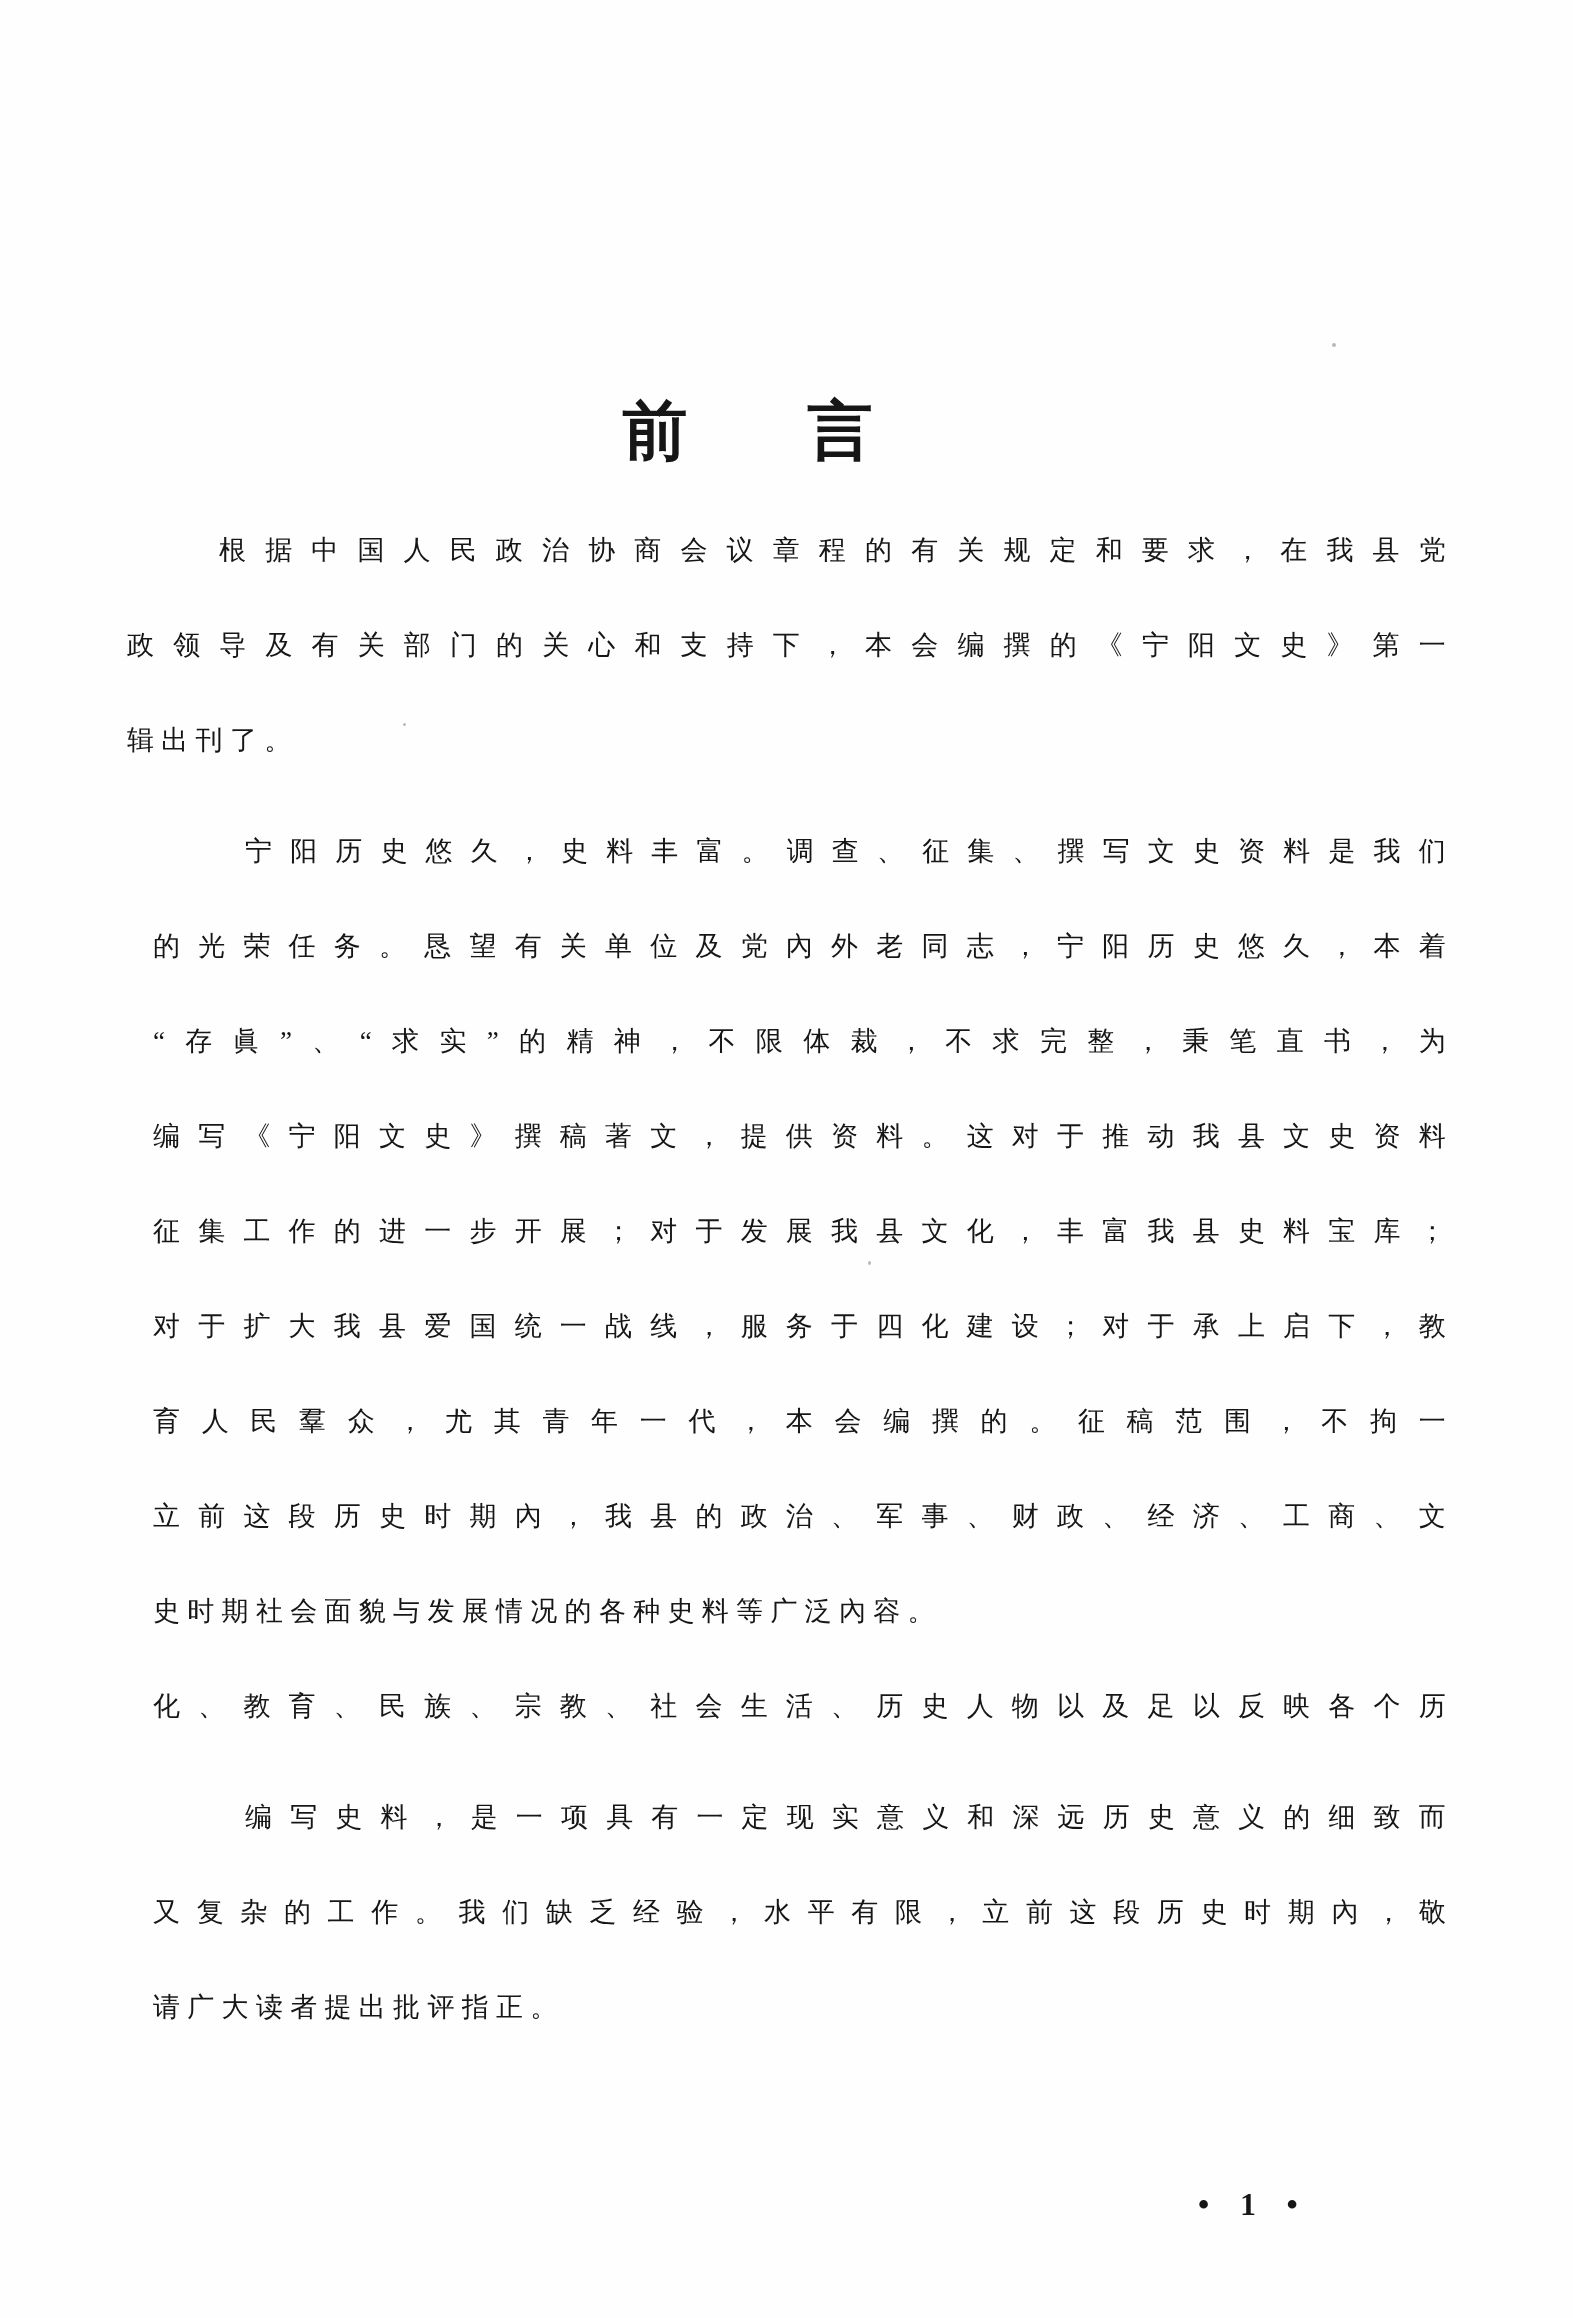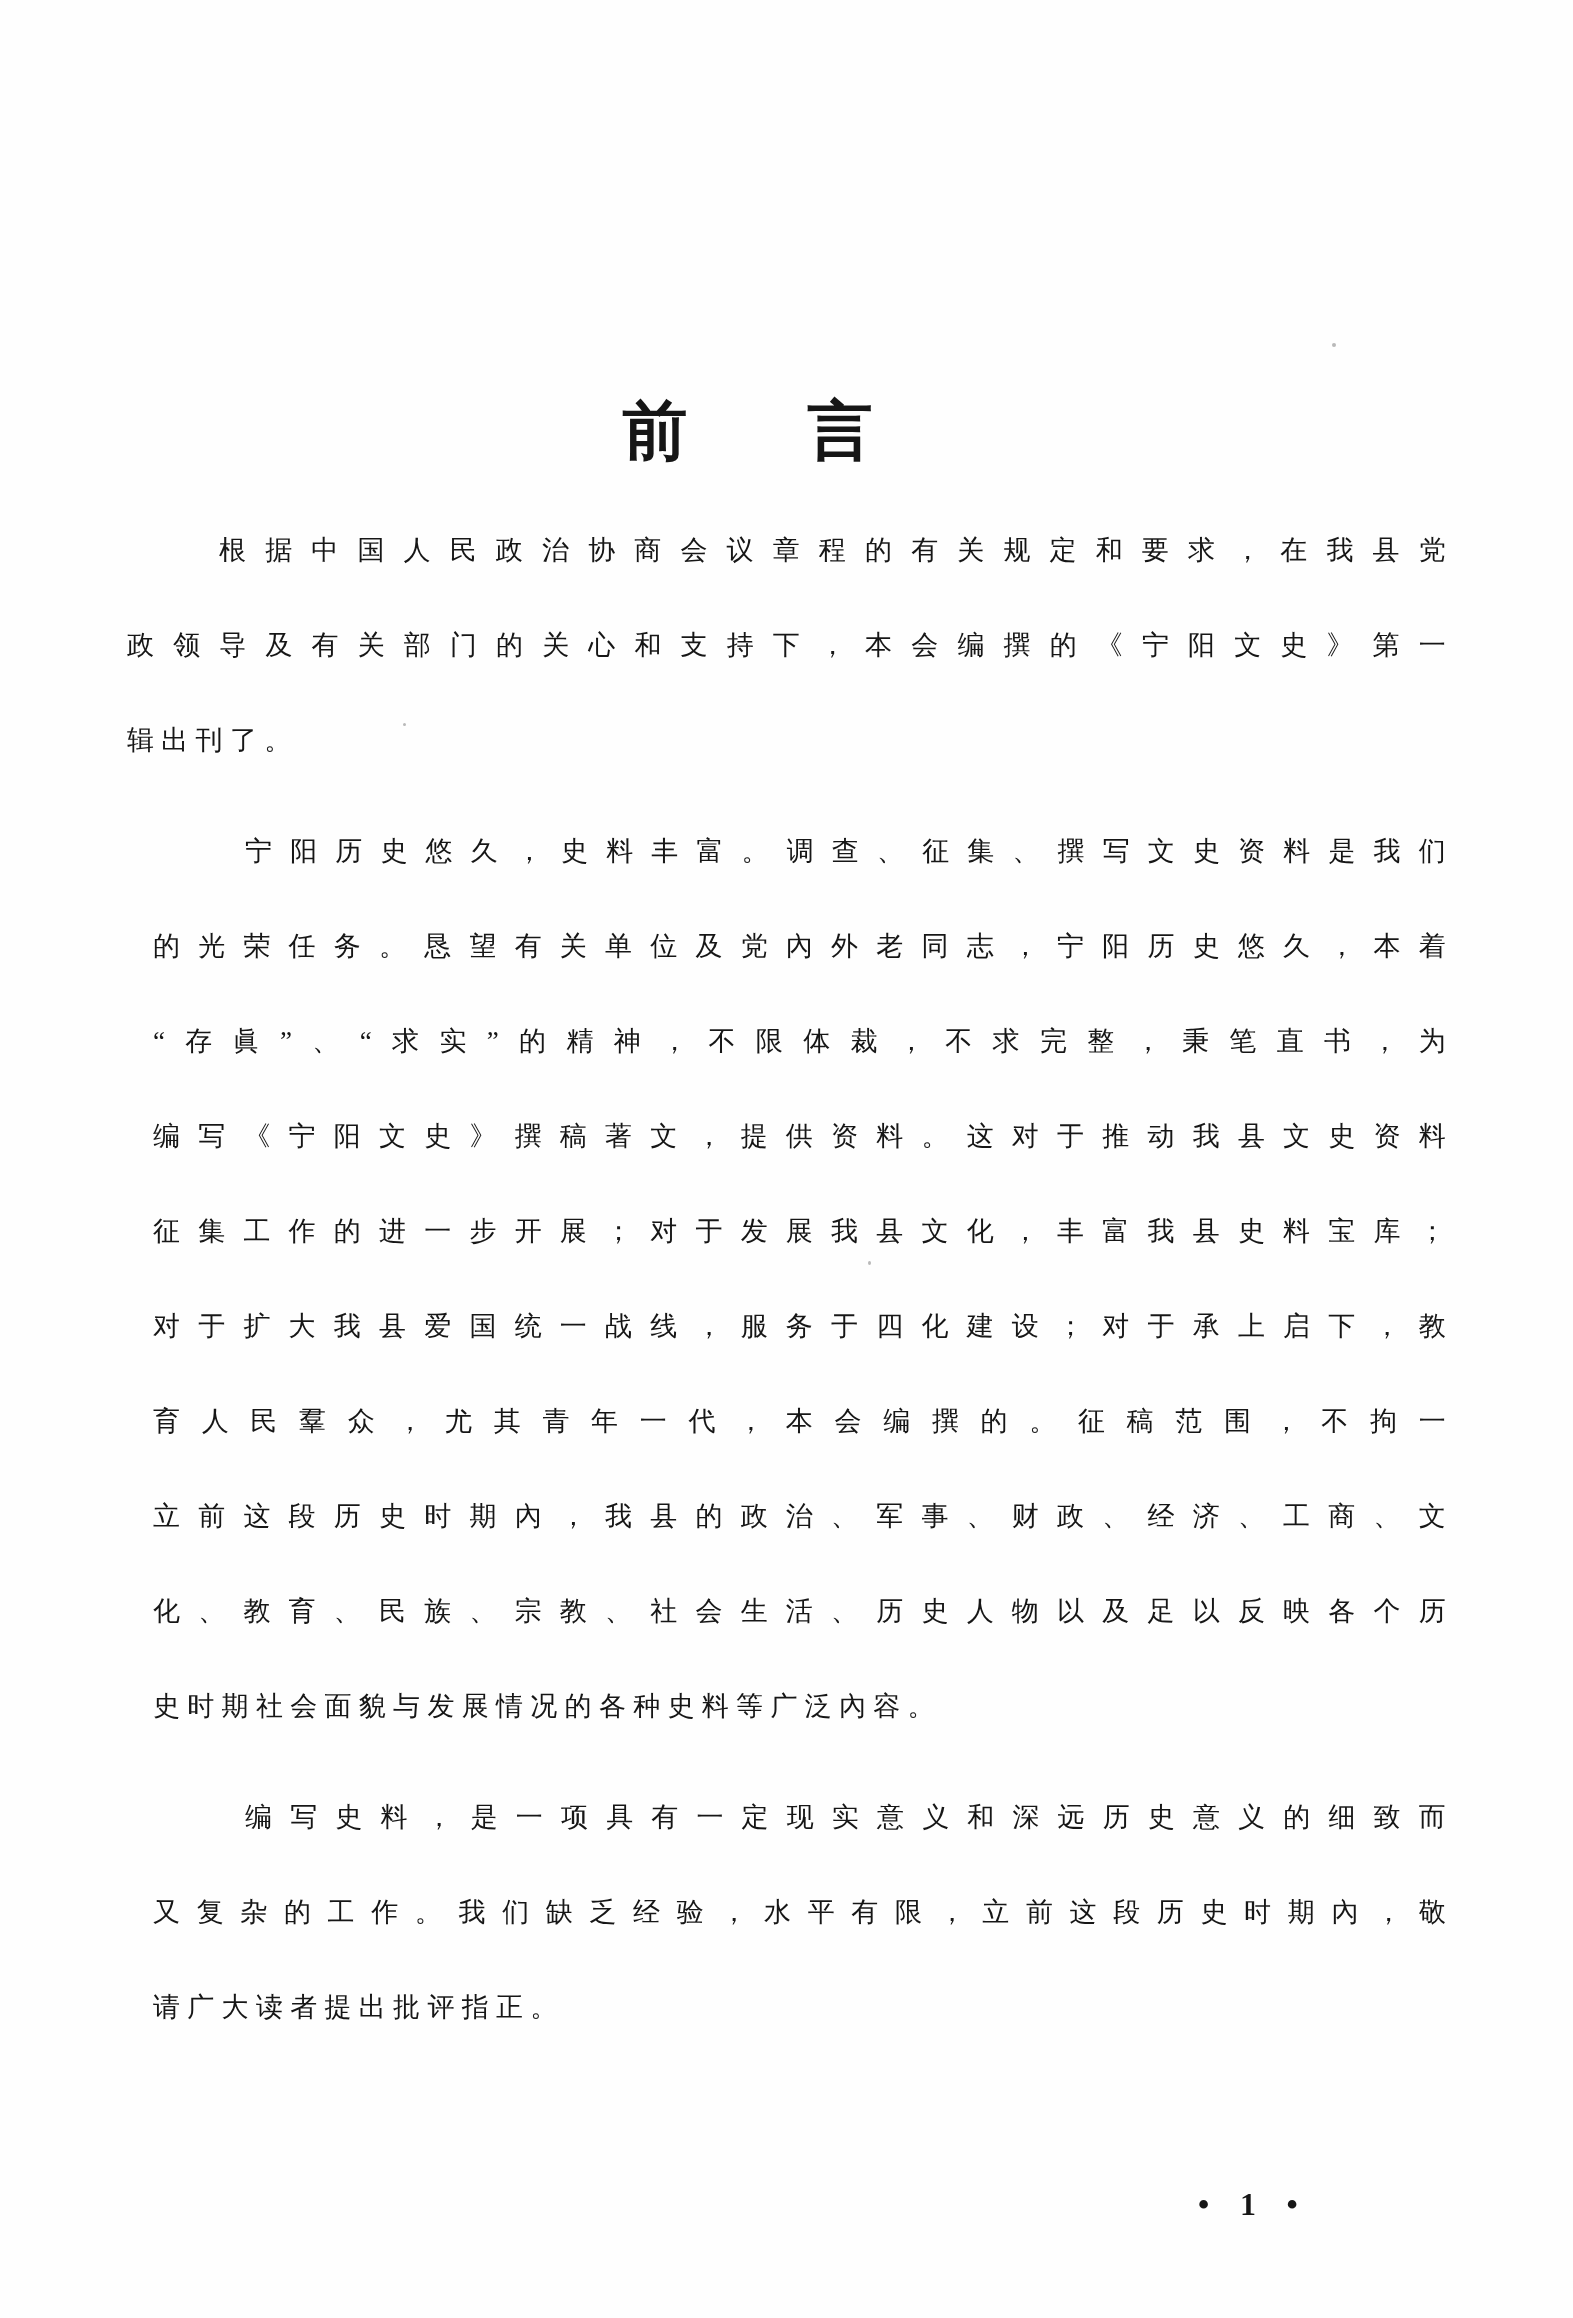--- a/index.html
+++ b/index.html
@@ -89,22 +89,22 @@
       </div>
       <div class="paragraph">
         <div class="line indent">宁阳历史悠久，史料丰富。调查、征集、撰写文史资料是我们</div>
         <div class="line">的光荣任务。恳望有关单位及党內外老同志，宁阳历史悠久，本着</div>
         <div class="line">“存眞”、“求实”的精神，不限体裁，不求完整，秉笔直书，为</div>
         <div class="line">编写《宁阳文史》撰稿著文，提供资料。这对于推动我县文史资料</div>
         <div class="line">征集工作的进一步开展；对于发展我县文化，丰富我县史料宝库；</div>
         <div class="line">对于扩大我县爱国统一战线，服务于四化建设；对于承上启下，教</div>
         <div class="line">育人民羣众，尤其青年一代，本会编撰的。征稿范围，不拘一</div>
         <div class="line">立前这段历史时期內，我县的政治、军事、财政、经济、工商、文</div>
+        <div class="line last">史时期社会面貌与发展情况的各种史料等广泛內容。</div>
         <div class="line">化、教育、民族、宗教、社会生活、历史人物以及足以反映各个历</div>
-        <div class="line last">史时期社会面貌与发展情况的各种史料等广泛內容。</div>
       </div>
       <div class="paragraph">
         <div class="line indent">编写史料，是一项具有一定现实意义和深远历史意义的细致而</div>
         <div class="line">又复杂的工作。我们缺乏经验，水平有限，立前这段历史时期內，敬</div>
         <div class="line last">请广大读者提出批评指正。</div>
       </div>
     </div>
 
   <div class="page-num">• 1 •</div>
 

